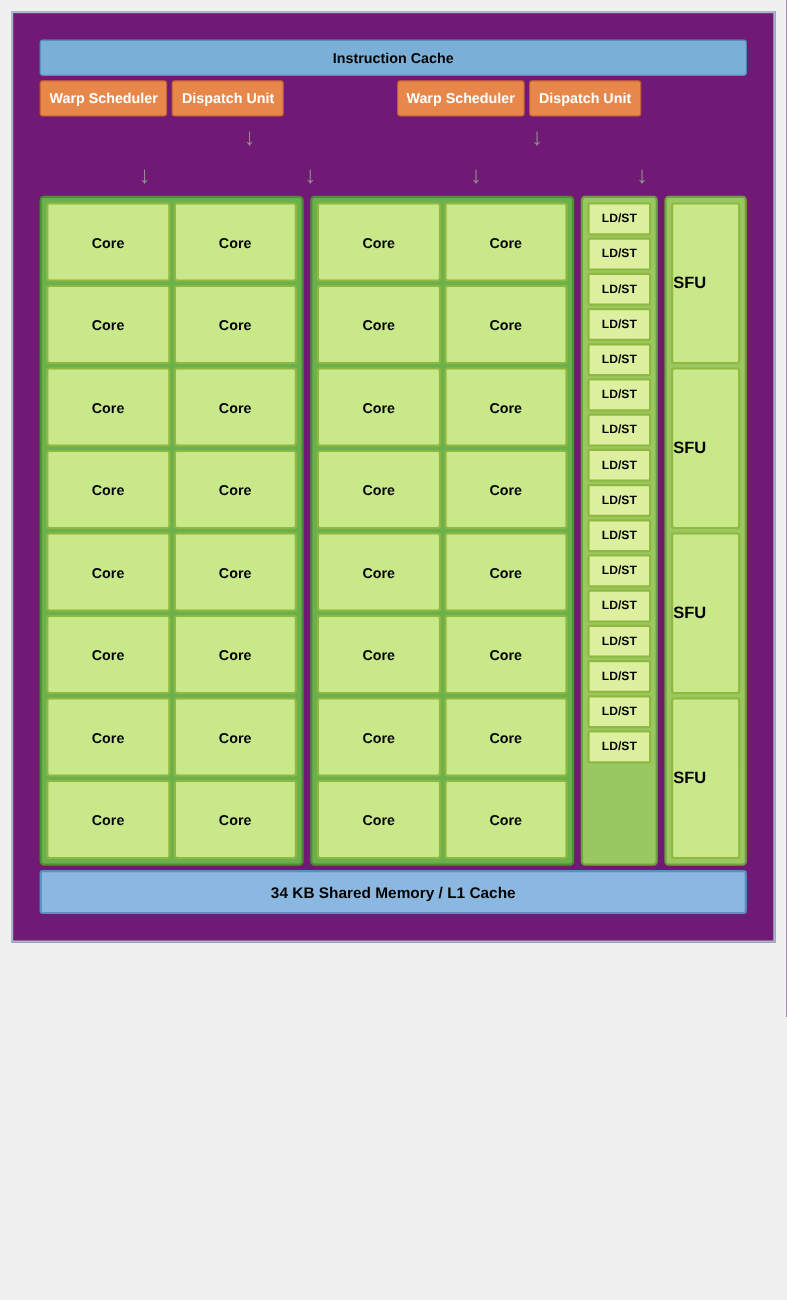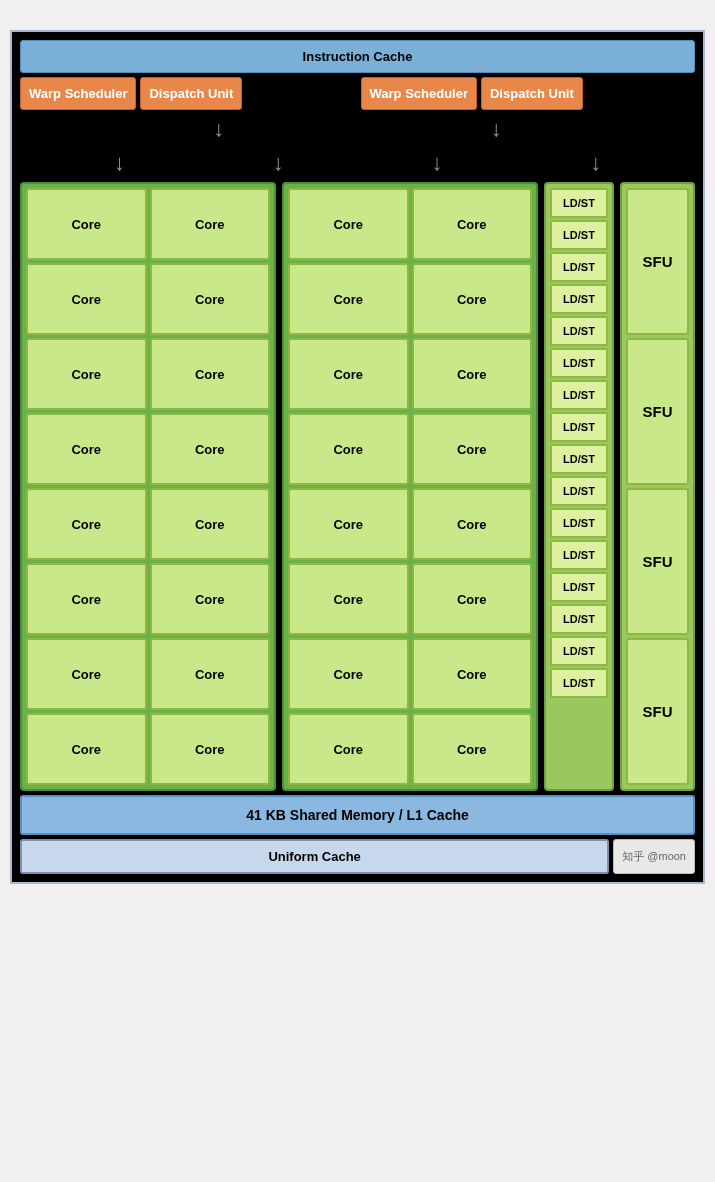--- a/index.html
+++ b/index.html
@@ -6,27 +6,26 @@
     body {
       font-family: Arial, sans-serif;
       background: #f0f0f0;
       display: flex;
       justify-content: center;
       align-items: flex-start;
       padding: 10px;
     }
     .diagram {
       width: 715px;
-      background: #000000;
+      background: #701a75;
       border: 2px solid #aab8cc;
-      padding: 8px;
+      padding: 24px;
       display: flex;
       flex-direction: column;
       gap: 4px;
-      margin-top: 20px;
     }
     .block {
       display: flex;
       align-items: center;
       justify-content: center;
       font-weight: bold;
       font-size: 13px;
       text-align: center;
       border-radius: 3px;
     }
@@ -65,21 +64,20 @@
       font-size: 11px;
       height: 30px;
     }
     
     .sfu-box {
       background: #c8e88a;
       border: 2px solid #90b840;
       border-radius: 3px;
       display: flex;
       align-items: center;
-      justify-content: center;
       font-weight: bold;
       font-size: 15px;
     }
     
     .interconnect {
       background: linear-gradient(90deg, #b0c8e0 0%, #d0e0f0 50%, #b0c8e0 100%);
       border: 2px solid #90a8c0;
       border-radius: 16px;
       color: #000;
       font-weight: bold;
@@ -409,25 +407,17 @@
         </div>
       <div class="sfu-box" style="flex:1;">
           <span>SFU</span>
         </div>
     </div>
 
   </div>
 
 
   <div class="shared-mem">
-    <span>41 KB Shared Memory / L1 Cache</span>
-  </div>
-
-  <div style="display:flex; gap:4px; align-items:stretch;">
-    <div class="uniform-cache" style="flex:1;">
-      <span>Uniform Cache</span>
-    </div>
-    <div style="background:#e8e8e8; border:1px solid #bbb; padding:4px 8px; display:flex; align-items:center; font-size:11px; color:#666; border-radius:3px; white-space:nowrap;">
-      <span>知乎 @moon</span>
-    </div>
-  </div>
+    <span>34 KB Shared Memory / L1 Cache</span>
+  </div>
+
 
 </div>
 
 </body></html>

